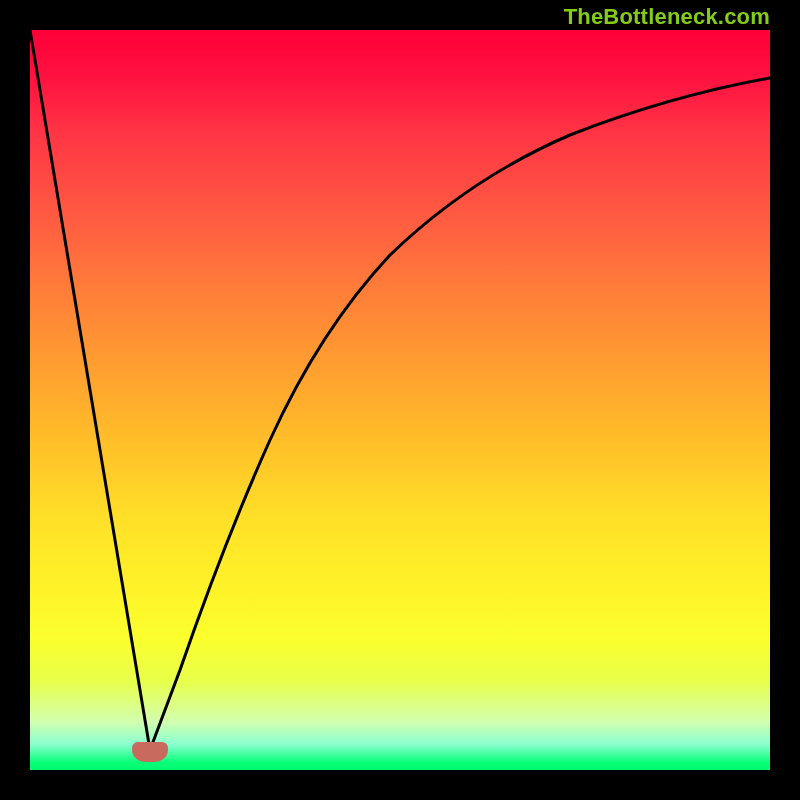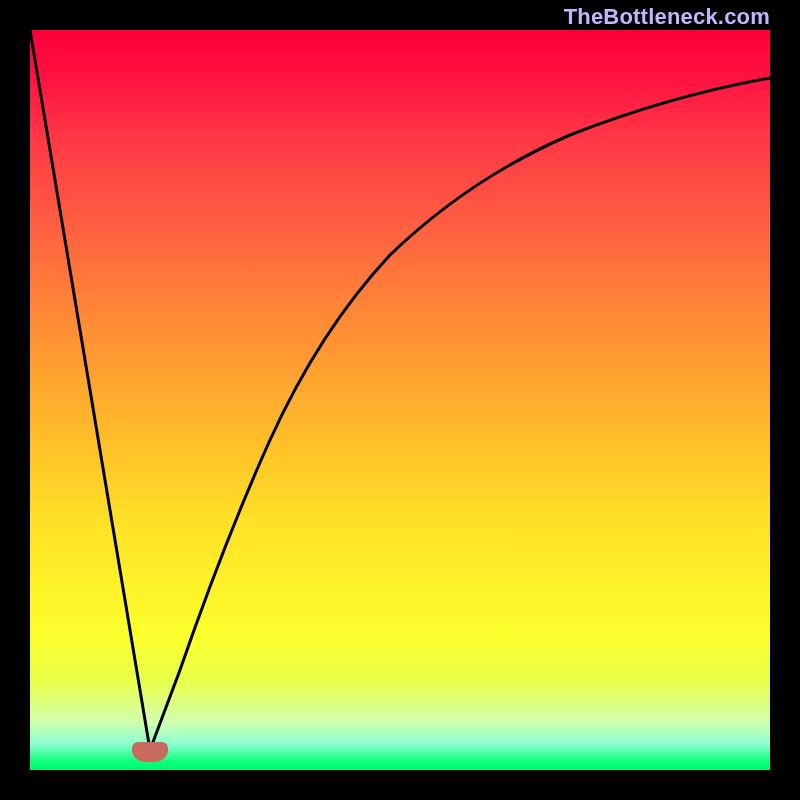--- a/index.html
+++ b/index.html
@@ -38,21 +38,21 @@
       #08ff78 99%,
       #00f870 100%);
   }
   .watermark {
     position: absolute;
     top: 4px;
     right: 30px;
     font-family: Arial, Helvetica, sans-serif;
     font-size: 22px;
     font-weight: 600;
-    color: #c4b5fd;
+    color: #84cc16;
     letter-spacing: 0.2px;
     user-select: none;
   }
   svg.curve {
     position: absolute;
     left: 0;
     top: 0;
     width: 740px;
     height: 740px;
   }

